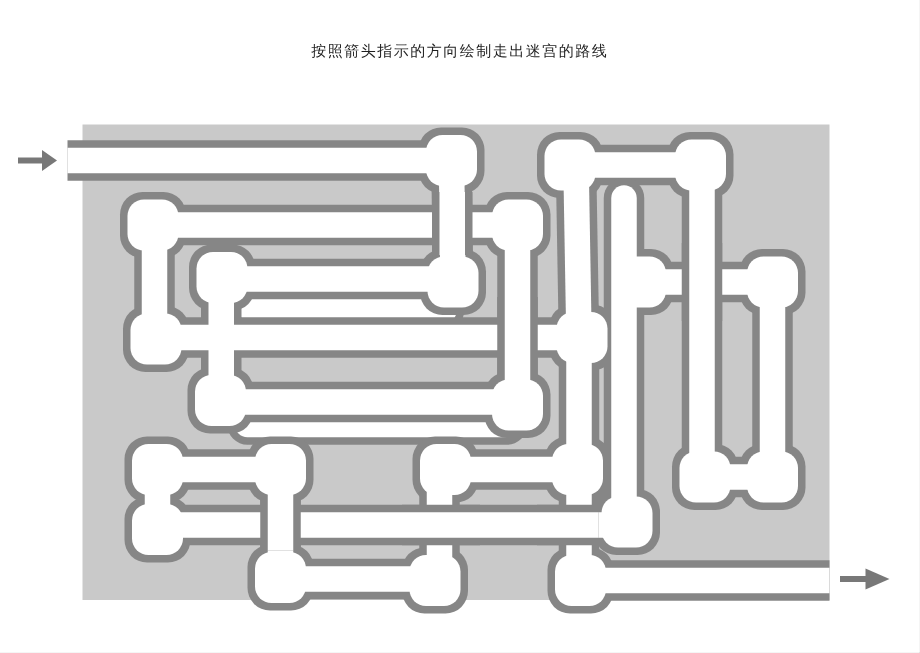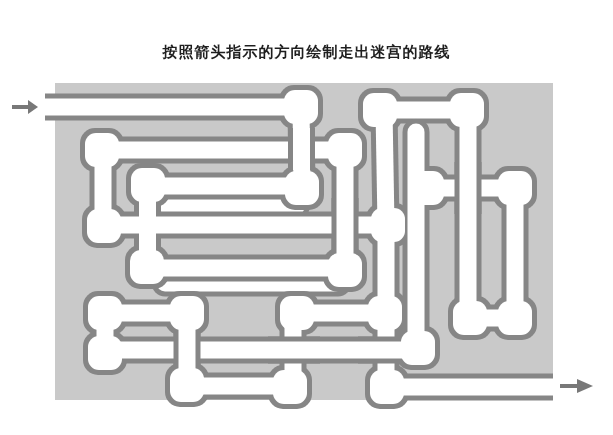--- a/index.html
+++ b/index.html
@@ -1,19 +1,19 @@
 <!DOCTYPE html>
 <html><head>
 <meta charset="utf-8">
 <style>
   html,body{margin:0;padding:0;background:#ffffff;}
   #stage{position:relative;width:613px;height:435px;background:#ffffff;overflow:hidden;
          font-family:"Liberation Sans",sans-serif;}
   #title{position:absolute;left:0;top:27px;width:100%;text-align:center;
-         font-size:15px;font-weight:bold;letter-spacing:1px;color:#1f1f1f;margin-top:16px;}
+         font-size:10px;font-weight:normal;letter-spacing:1px;color:#1f1f1f;}
   #maze-svg{position:absolute;left:0;top:0;}
 </style>
 </head>
 <body>
 
 <div id="stage" style="background: rgb(255, 255, 255);">
   <svg id="maze-svg" width="613" height="435" viewBox="0 0 613 435">
       <rect x="55" y="83" width="498" height="317" fill="#c9c9c9"></rect>
       <g>
         <line x1="168" y1="207" x2="296" y2="207" stroke="#868686" stroke-width="27" stroke-linecap="round"></line>

